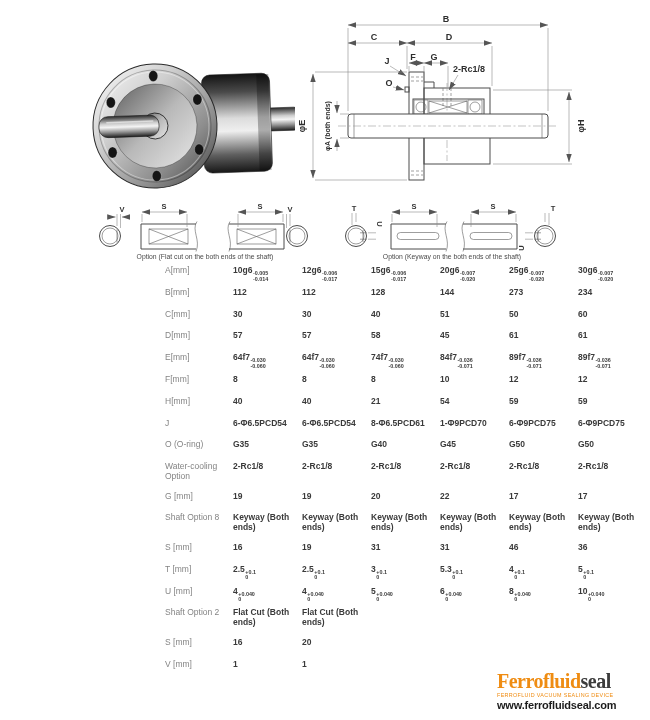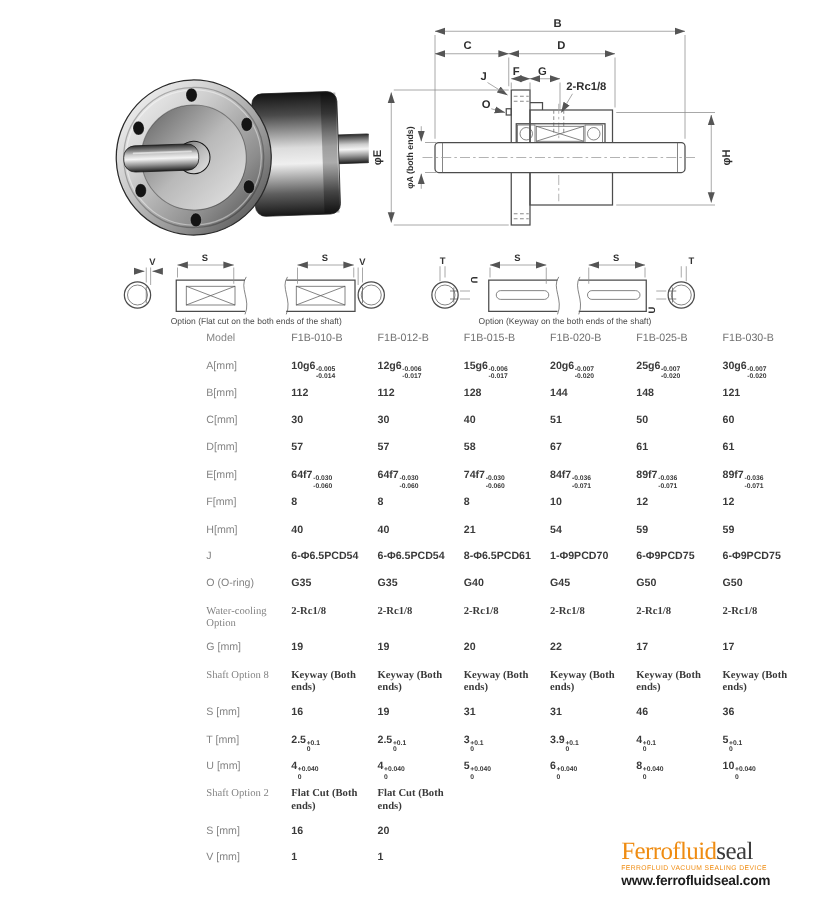--- a/index.html
+++ b/index.html
@@ -7,28 +7,28 @@
     width:650px;height:720px;position:relative;overflow:hidden;
     background:#ffffff;font-family:"Liberation Sans",sans-serif;
   }
   
   #photo{position:absolute;left:15px;top:36px;}
   #tech{position:absolute;left:288px;top:8px;}
   #opts{position:absolute;left:0px;top:196px;}
   
   .spec-table{position:absolute;left:165px;top:266px;width:482px;}
   .spec-row{display:grid;grid-template-columns:68px repeat(6,69px);align-items:start;min-height:21.8px;}
-  .spec-row.tall{min-height:29.5px;font-family:Liberation Serif, serif;}
+  .spec-row.tall{min-height:29.5px;}
   .row-label{color:#848484;font-size:8.5px;line-height:1.15;padding-right:3px;}
   .cell{font-size:8.5px;font-weight:bold;color:#3a3a3a;line-height:1.15;padding-right:7px;white-space:normal;}
   .spec-row.header .cell{font-weight:normal;color:#6e6e6e;}
   .tol{display:inline-flex;flex-direction:column;font-size:5.4px;line-height:1.05;vertical-align:-2px;margin-left:0.5px;font-weight:bold;}
   
   .logo{position:absolute;left:497px;top:671px;width:152px;}
-  .brand{font-family:"Liberation Serif",serif;font-weight:normal;font-size:20px;line-height:1;letter-spacing:-0.5px;}
+  .brand{font-family:"Liberation Serif",serif;font-weight:bold;font-size:20px;line-height:1;letter-spacing:-0.5px;}
   .brand-primary{color:#ef8c12;}
   .brand-secondary{color:#3c3c3c;}
   .tagline{color:#ef8c12;font-size:5.4px;letter-spacing:0.35px;margin-top:1px;white-space:nowrap;}
   .website{color:#1c1c1c;font-size:11px;font-weight:bold;margin-top:1px;letter-spacing:-0.2px;}
   
   .o{fill:none;stroke:#4c4c4c;stroke-width:1;}
   .thin{fill:none;stroke:#5c5c5c;stroke-width:0.6;}
   .dim{fill:none;stroke:#8b8b8b;stroke-width:0.6;}
   .hid{fill:none;stroke:#7a7a7a;stroke-width:0.7;stroke-dasharray:3 2;}
   .cl{fill:none;stroke:#9a9a9a;stroke-width:0.6;stroke-dasharray:8 2.5 2 2.5;}
@@ -254,29 +254,20 @@
     <line x1="545" y1="213" x2="545" y2="222" class="dim"></line>
     <line x1="525" y1="232.8" x2="533" y2="232.8" class="dim"></line>
     <line x1="525" y1="239.2" x2="533" y2="239.2" class="dim"></line>
     <text transform="rotate(-90 524 248)" x="524" y="248" class="olabel" text-anchor="middle">U</text>
 
     <text x="452" y="259" class="cap" text-anchor="middle">Option (Keyway on the both ends of the shaft)</text>
   </g>
 </svg>
 
 <div class="spec-table">
-    <div class="spec-row header">
-      <div class="row-label">Model</div>
-      <div class="cell">F1B-010-B</div>
-      <div class="cell">F1B-012-B</div>
-      <div class="cell">F1B-015-B</div>
-      <div class="cell">F1B-020-B</div>
-      <div class="cell">F1B-025-B</div>
-      <div class="cell">F1B-030-B</div>
-    </div>
     <div class="spec-row">
       <div class="row-label">A[mm]</div>
       <div class="cell"><span>10g6</span><span class="tol">
           <span>-0.005</span>
           <span>-0.014</span>
         </span></div>
       <div class="cell"><span>12g6</span><span class="tol">
           <span>-0.006</span>
           <span>-0.017</span>
         </span></div>
@@ -296,38 +287,38 @@
           <span>-0.007</span>
           <span>-0.020</span>
         </span></div>
     </div>
     <div class="spec-row">
       <div class="row-label">B[mm]</div>
       <div class="cell">112</div>
       <div class="cell">112</div>
       <div class="cell">128</div>
       <div class="cell">144</div>
-      <div class="cell">148</div>
-      <div class="cell">121</div>
+      <div class="cell">273</div>
+      <div class="cell">234</div>
     </div>
     <div class="spec-row">
       <div class="row-label">C[mm]</div>
       <div class="cell">30</div>
       <div class="cell">30</div>
       <div class="cell">40</div>
       <div class="cell">51</div>
       <div class="cell">50</div>
       <div class="cell">60</div>
     </div>
     <div class="spec-row">
       <div class="row-label">D[mm]</div>
       <div class="cell">57</div>
       <div class="cell">57</div>
       <div class="cell">58</div>
-      <div class="cell">67</div>
+      <div class="cell">45</div>
       <div class="cell">61</div>
       <div class="cell">61</div>
     </div>
     <div class="spec-row">
       <div class="row-label">E[mm]</div>
       <div class="cell"><span>64f7</span><span class="tol">
           <span>-0.030</span>
           <span>-0.060</span>
         </span></div>
       <div class="cell"><span>64f7</span><span class="tol">
@@ -430,21 +421,21 @@
           <span>0</span>
         </span></div>
       <div class="cell"><span>2.5</span><span class="tol">
           <span>+0.1</span>
           <span>0</span>
         </span></div>
       <div class="cell"><span>3</span><span class="tol">
           <span>+0.1</span>
           <span>0</span>
         </span></div>
-      <div class="cell"><span>3.9</span><span class="tol">
+      <div class="cell"><span>5.3</span><span class="tol">
           <span>+0.1</span>
           <span>0</span>
         </span></div>
       <div class="cell"><span>4</span><span class="tol">
           <span>+0.1</span>
           <span>0</span>
         </span></div>
       <div class="cell"><span>5</span><span class="tol">
           <span>+0.1</span>
           <span>0</span>

